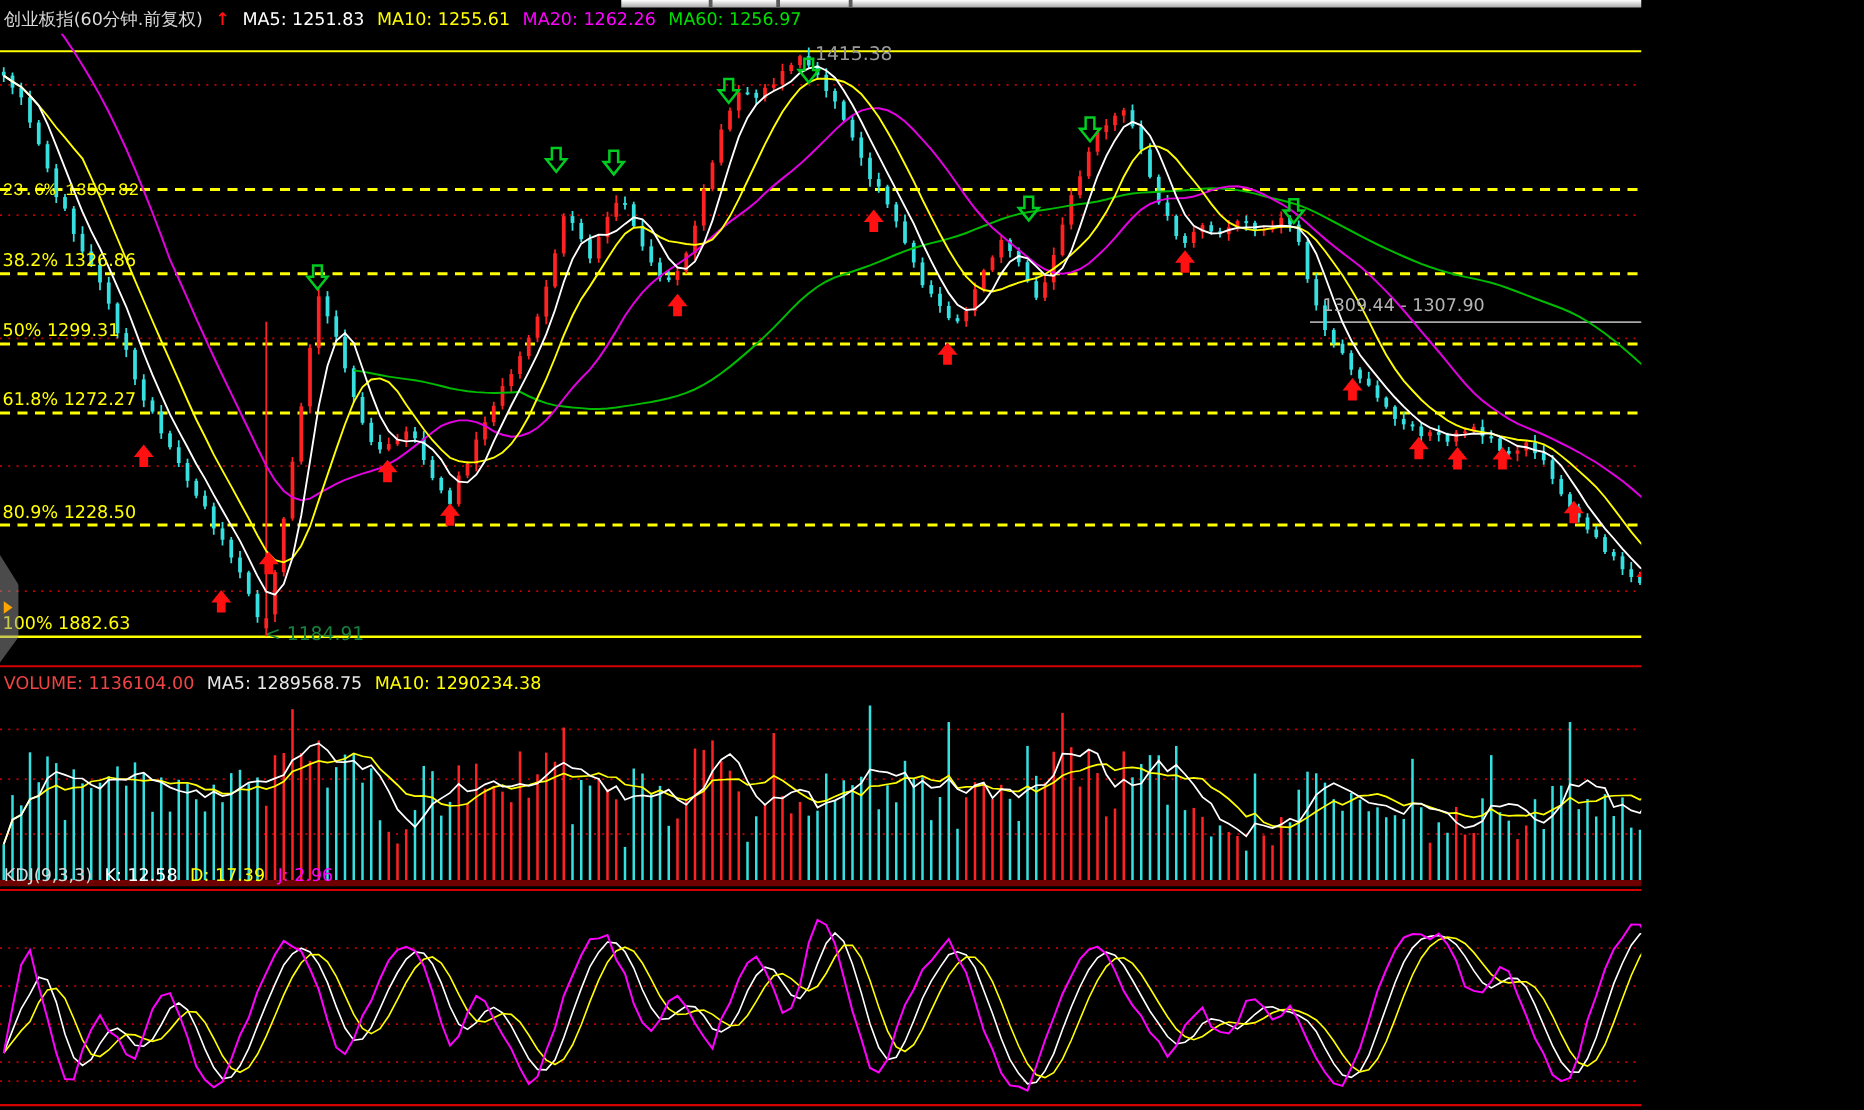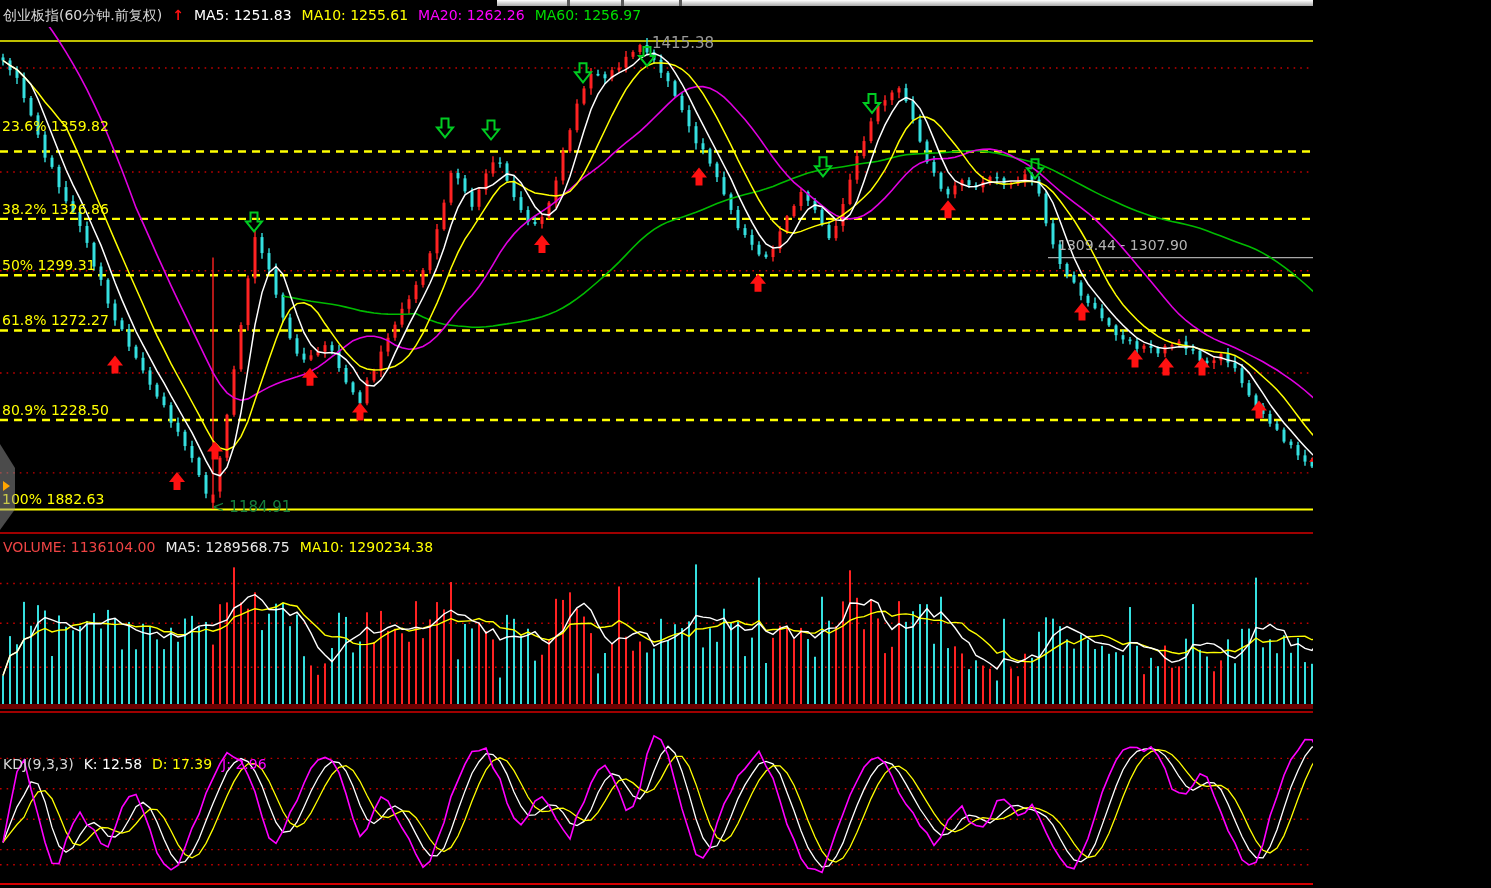--- a/index.html
+++ b/index.html
@@ -5,21 +5,21 @@
   html,body{margin:0;padding:0;background:#000;}
   #stage{position:relative;width:1313px;height:888px;background:#000;overflow:hidden;
          font-family:"DejaVu Sans","Liberation Sans",sans-serif;}
   #gfx{position:absolute;left:0;top:0;z-index:1;}
   .hdr{position:absolute;z-index:3;font-size:14px;white-space:nowrap;}
   .hdr span{margin-right:10px;}
   .anno{position:absolute;z-index:3;white-space:nowrap;}
   #fib-labels div{position:absolute;z-index:3;color:#ffff00;font-size:14px;white-space:nowrap;}
   #main-header{left:3px;top:7px;}
   #vol-header{left:3px;top:539px;}
-  #kdj-header{left:3px;top:756px;}
+  #kdj-header{left:3px;top:693px;}
   #anno-high{left:652px;top:34px;color:#9a9a9a;font-size:15px;}
   #anno-low{left:212px;top:498px;color:#15803d;font-size:15px;}
   #anno-range{left:1058px;top:237px;color:#b4b4b4;font-size:14px;}
   #x1-label{left:1471px;top:689px;color:#14b8a6;font-size:14px;z-index:3;position:absolute;}
   #scale-digit{left:1481px;top:751px;color:#ee1111;font-size:14px;z-index:3;position:absolute;}
   #icon-diamond{position:absolute;left:1431px;top:17px;width:10px;height:10px;
                 border:2px solid #cc0000;transform:rotate(45deg);z-index:3;}
   #icon-window{position:absolute;left:1449px;top:15px;width:13px;height:13px;
                border:2px solid #cc0000;z-index:3;}
   #icon-window i{position:absolute;left:7px;top:0;width:0;height:13px;border-left:2px solid #cc0000;}
@@ -760,21 +760,21 @@
       <line x1="1468" y1="819.2" x2="1477" y2="819.2" stroke="#cc0000" stroke-width="1.6"></line>
       <line x1="1468" y1="849.6" x2="1477" y2="849.6" stroke="#cc0000" stroke-width="1.6"></line>
       <line x1="1468" y1="864.8" x2="1477" y2="864.8" stroke="#cc0000" stroke-width="1.6"></line>
       <line x1="1468" y1="686" x2="1477" y2="686" stroke="#cc0000" stroke-width="1.6"></line>
     </svg>
 
   <div id="main-header" class="hdr"><span style="color: rgb(216, 216, 216);">创业板指(60分钟.前复权)</span><span style="color: rgb(255, 17, 17); font-weight: bold;">↑</span><span style="color: rgb(255, 255, 255);">MA5: 1251.83</span><span style="color: rgb(255, 255, 0);">MA10: 1255.61</span><span style="color: rgb(255, 0, 255);">MA20: 1262.26</span><span style="color: rgb(0, 221, 0);">MA60: 1256.97</span></div>
   <div id="vol-header" class="hdr"><span style="color: #ef4444;">VOLUME: 1136104.00</span><span style="color: rgb(232, 232, 232);">MA5: 1289568.75</span><span style="color: rgb(255, 255, 0);">MA10: 1290234.38</span></div>
   <div id="kdj-header" class="hdr"><span style="color: rgb(216, 216, 216);">KDJ(9,3,3)</span><span style="color: rgb(255, 255, 255);">K: 12.58</span><span style="color: rgb(255, 255, 0);">D: 17.39</span><span style="color: rgb(255, 0, 255);">J: 2.96</span></div>
   <div id="fib-labels">
-      <div style="left: 2px; top: 118px;">23.6% 1359.82</div>
+      <div style="left: 2px; top: 145px; font-family: Liberation Mono, monospace;">23.6% 1359.82</div>
       <div style="left: 2px; top: 200.91px;">38.2% 1326.86</div>
       <div style="left: 2px; top: 257.222px;">50% 1299.31</div>
       <div style="left: 2px; top: 312.492px;">61.8% 1272.27</div>
       <div style="left: 2px; top: 401.958px;">80.9% 1228.50</div>
       <div style="left: 2px; top: 491.444px;">100% 1882.63</div>
     </div>
 
   <div id="anno-high" class="anno">1415.38</div>
   <div id="anno-low" class="anno"><span>&lt;</span> <span>1184.91</span></div>
   <div id="anno-range" class="anno">1309.44 - 1307.90</div>

